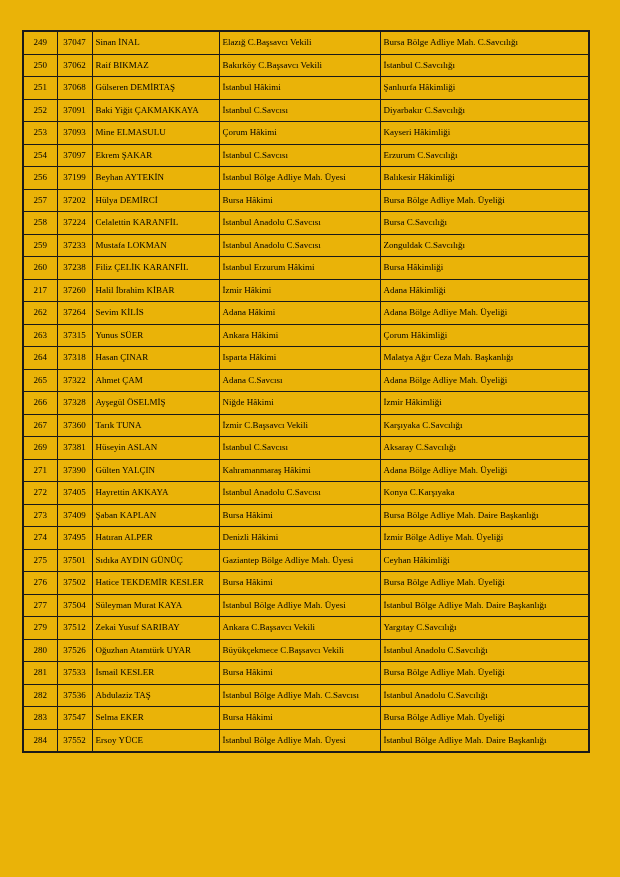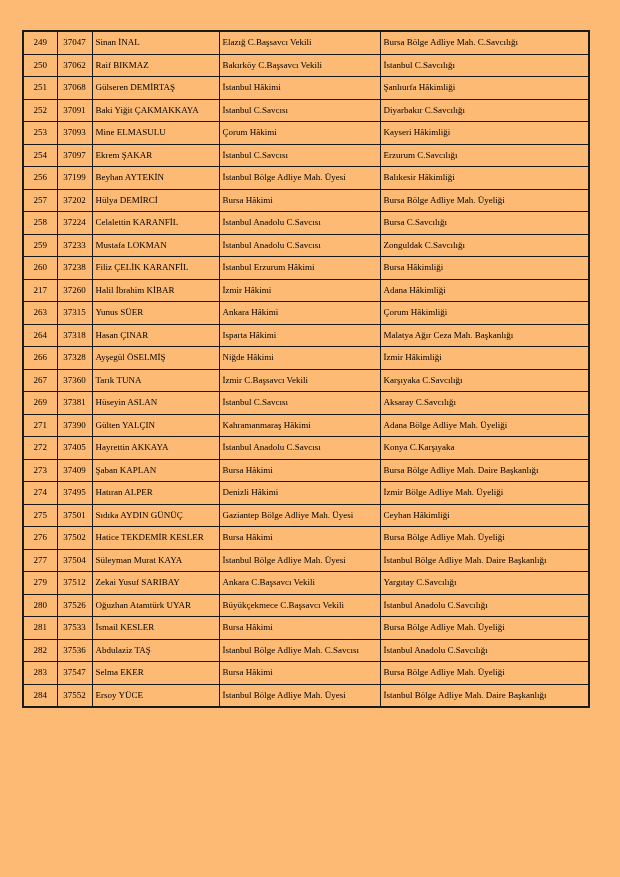--- a/index.html
+++ b/index.html
@@ -4,21 +4,21 @@
 <style>
   html, body {
     margin: 0;
     padding: 0;
     background: #ffffff;
   }
   .page {
     position: relative;
     width: 620px;
     height: 877px;
-    background: #fdba74;
+    background: #eab308;
     overflow: hidden;
     font-family: "Liberation Serif", "DejaVu Serif", serif;
     color: #000000;
   }
   table.assign-table {
     position: absolute;
     left: 22px;
     top: 30px;
     width: 566px;
     border-collapse: collapse;
@@ -139,34 +139,48 @@
           <td class="c-to">Bursa Hâkimliği</td>
         </tr>
         <tr>
           <td class="c-no">217</td>
           <td class="c-reg">37260</td>
           <td class="c-name">Halil İbrahim KİBAR</td>
           <td class="c-from">İzmir Hâkimi</td>
           <td class="c-to">Adana Hâkimliği</td>
         </tr>
         <tr>
+          <td class="c-no">262</td>
+          <td class="c-reg">37264</td>
+          <td class="c-name">Sevim KİLİS</td>
+          <td class="c-from">Adana Hâkimi</td>
+          <td class="c-to">Adana Bölge Adliye Mah. Üyeliği</td>
+        </tr>
+        <tr>
           <td class="c-no">263</td>
           <td class="c-reg">37315</td>
           <td class="c-name">Yunus SÜER</td>
           <td class="c-from">Ankara Hâkimi</td>
           <td class="c-to">Çorum Hâkimliği</td>
         </tr>
         <tr>
           <td class="c-no">264</td>
           <td class="c-reg">37318</td>
           <td class="c-name">Hasan ÇINAR</td>
           <td class="c-from">Isparta Hâkimi</td>
           <td class="c-to">Malatya Ağır Ceza Mah. Başkanlığı</td>
         </tr>
         <tr>
+          <td class="c-no">265</td>
+          <td class="c-reg">37322</td>
+          <td class="c-name">Ahmet ÇAM</td>
+          <td class="c-from">Adana C.Savcısı</td>
+          <td class="c-to">Adana Bölge Adliye Mah. Üyeliği</td>
+        </tr>
+        <tr>
           <td class="c-no">266</td>
           <td class="c-reg">37328</td>
           <td class="c-name">Ayşegül ÖSELMİŞ</td>
           <td class="c-from">Niğde Hâkimi</td>
           <td class="c-to">İzmir Hâkimliği</td>
         </tr>
         <tr>
           <td class="c-no">267</td>
           <td class="c-reg">37360</td>
           <td class="c-name">Tarık TUNA</td>

